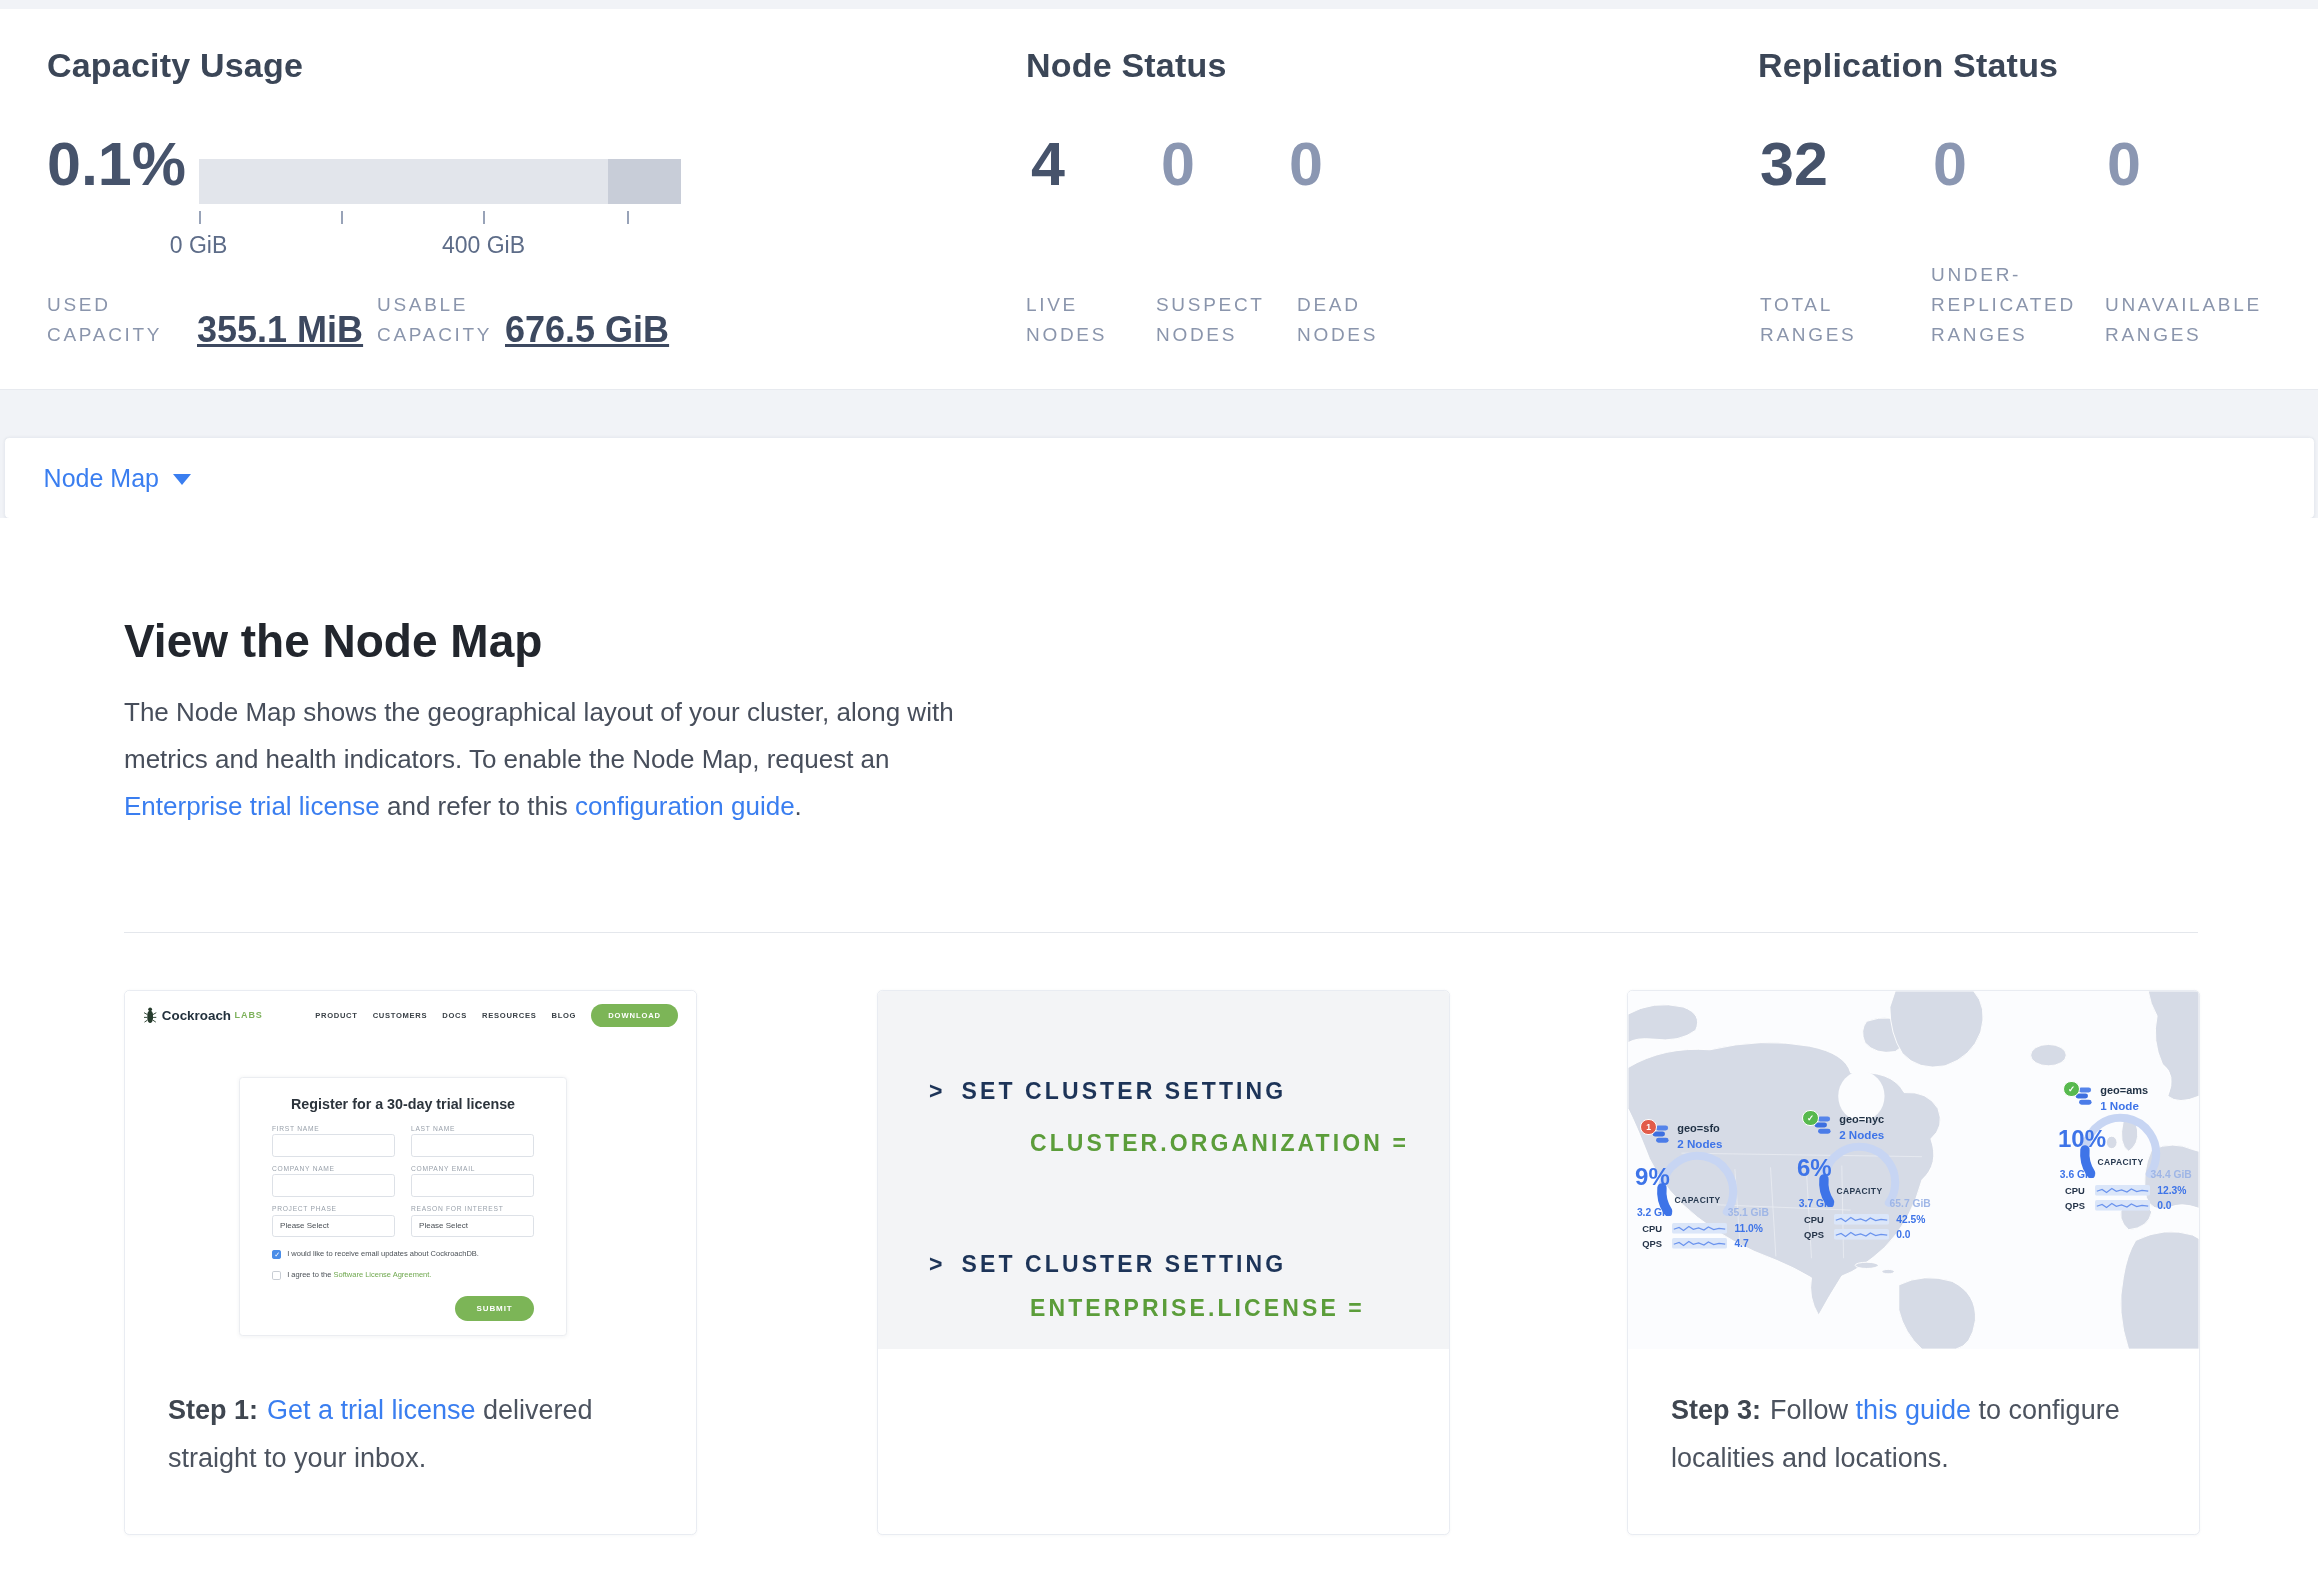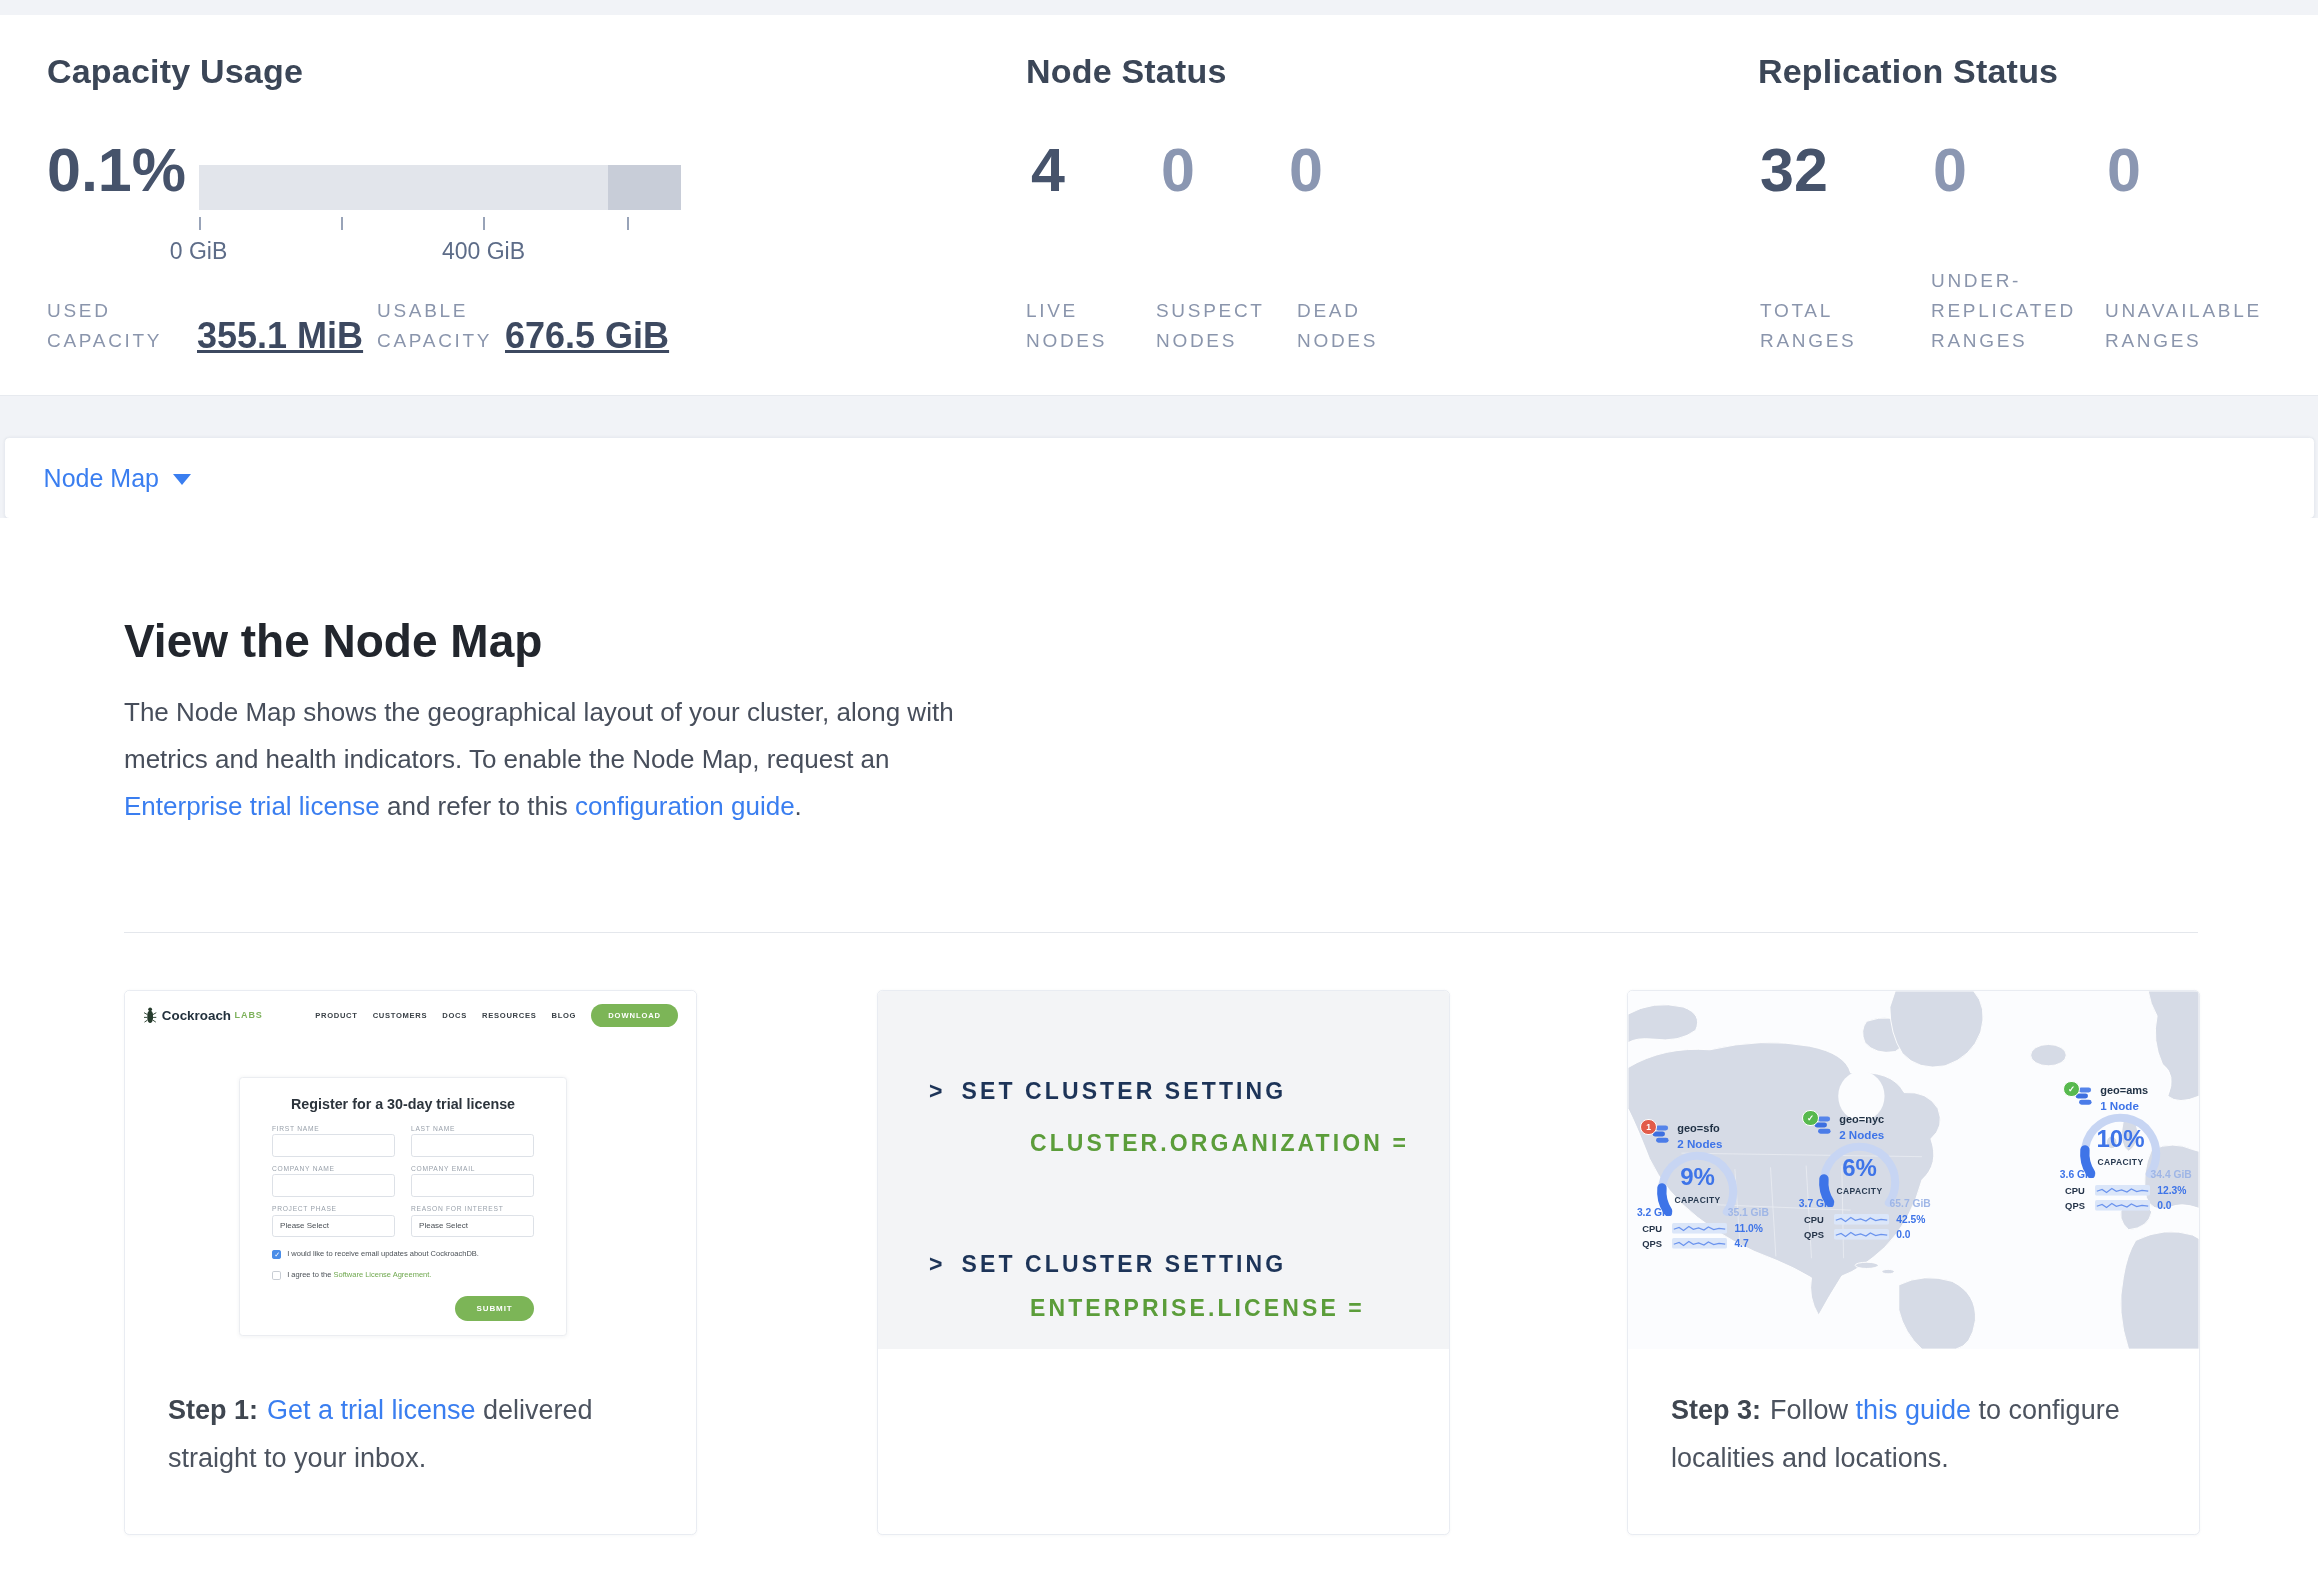--- a/index.html
+++ b/index.html
@@ -1,20 +1,20 @@
 <!DOCTYPE html>
 <html style="font-size:14.3px"><head>
 <meta charset="utf-8">
 <style>
   html,body{margin:0;padding:0;}
   body{width:2319px;height:1585px;background:#f1f3f7;font-family:"Liberation Sans",sans-serif;overflow:hidden;}
   .page{position:relative;width:2319px;height:1585px;background:#f1f3f7;overflow:hidden;}
 
   
-  .stats-bar{position:absolute;top:15px;left:0;right:0;height:380px;background:#fff;border-bottom:0.9px solid #e7eaef;}
+  .stats-bar{position:absolute;top:9px;left:0;right:0;height:380px;background:#fff;border-bottom:0.9px solid #e7eaef;}
   .stats-bar h2{position:absolute;top:37px;margin:0;font-size:34px;font-weight:700;color:#3b4657;letter-spacing:0.2px;}
   .h-cap{left:47px;}.h-node{left:1026px;}.h-rep{left:1758px;}
   .big-num{position:absolute;top:125px;font-size:61px;font-weight:700;color:#46536b;line-height:1;}
   .big-num.muted{color:#8b97b2;}
   .cap-pct{left:47px;}
   .cap-bar{position:absolute;left:199px;top:150px;width:482px;height:45px;background:#e2e5eb;}
   .cap-bar-dark{position:absolute;right:0;top:0;width:73px;height:45px;background:#c8cdd8;}
   .tick{position:absolute;top:202px;width:1.8px;height:13.4px;background:#98a3b8;}
   .tk0{left:199px;}.tk1{left:341px;}.tk2{left:483px;}.tk3{left:627px;}
   .tick-label{position:absolute;top:223px;font-size:23px;color:#5d6c88;text-align:center;}
@@ -94,21 +94,21 @@
   .loc-head{position:absolute;top:7.1px;left:5.3px;display:flex;align-items:flex-start;}
   .loc-badge{width:14.3px;height:14.3px;border-radius:50%;color:#fff;font-size:8.5px;font-weight:700;line-height:14.3px;text-align:center;margin-right:-4.5px;margin-top:-6.2px;z-index:2;border:1.3px solid #fff;box-sizing:content-box;}
   .loc-badge.err{background:#e25c4a;}
   .loc-badge.ok{background:#57b94e;}
   .db-icon{width:18px;height:19.6px;}
   .loc-names{margin-left:7.1px;margin-top:-2.7px;}
   .loc-name{font-size:11px;font-weight:700;color:#1f3044;}
   .loc-nodes{font-size:11.6px;font-weight:700;color:#3e74e8;margin-top:2.7px;}
   .loc-gauge{position:absolute;top:10.7px;left:0;width:125px;height:125px;}
   .loc-gauge svg{position:absolute;inset:0;}
-  .gauge-pct{position:absolute;top:34px;width:125px;text-align:center;font-size:24px;font-weight:700;color:#3e74e8;}
+  .gauge-pct{position:absolute;top:34px;width:125px;text-align:left;font-size:24px;font-weight:700;color:#3e74e8;}
   .gauge-label{position:absolute;top:66px;width:125px;text-align:center;font-size:8.5px;font-weight:700;letter-spacing:0.4px;color:#273950;}
   .loc-range{position:absolute;top:89px;left:1.8px;width:132px;display:flex;justify-content:space-between;font-size:10.3px;font-weight:700;}
   .loc-range .rmin{color:#3e74e8;}
   .loc-range .rmax{color:#9fb6e6;}
   .loc-metric{position:absolute;left:7.1px;display:flex;align-items:center;gap:7.1px;}
   .m-cpu{top:105px;}
   .m-qps{top:120px;}
   .m-label{font-size:9.4px;font-weight:800;color:#26354a;width:23px;}
   .spark{width:55px;height:10.7px;}
   .m-val{font-size:10.3px;font-weight:700;color:#3e74e8;}

